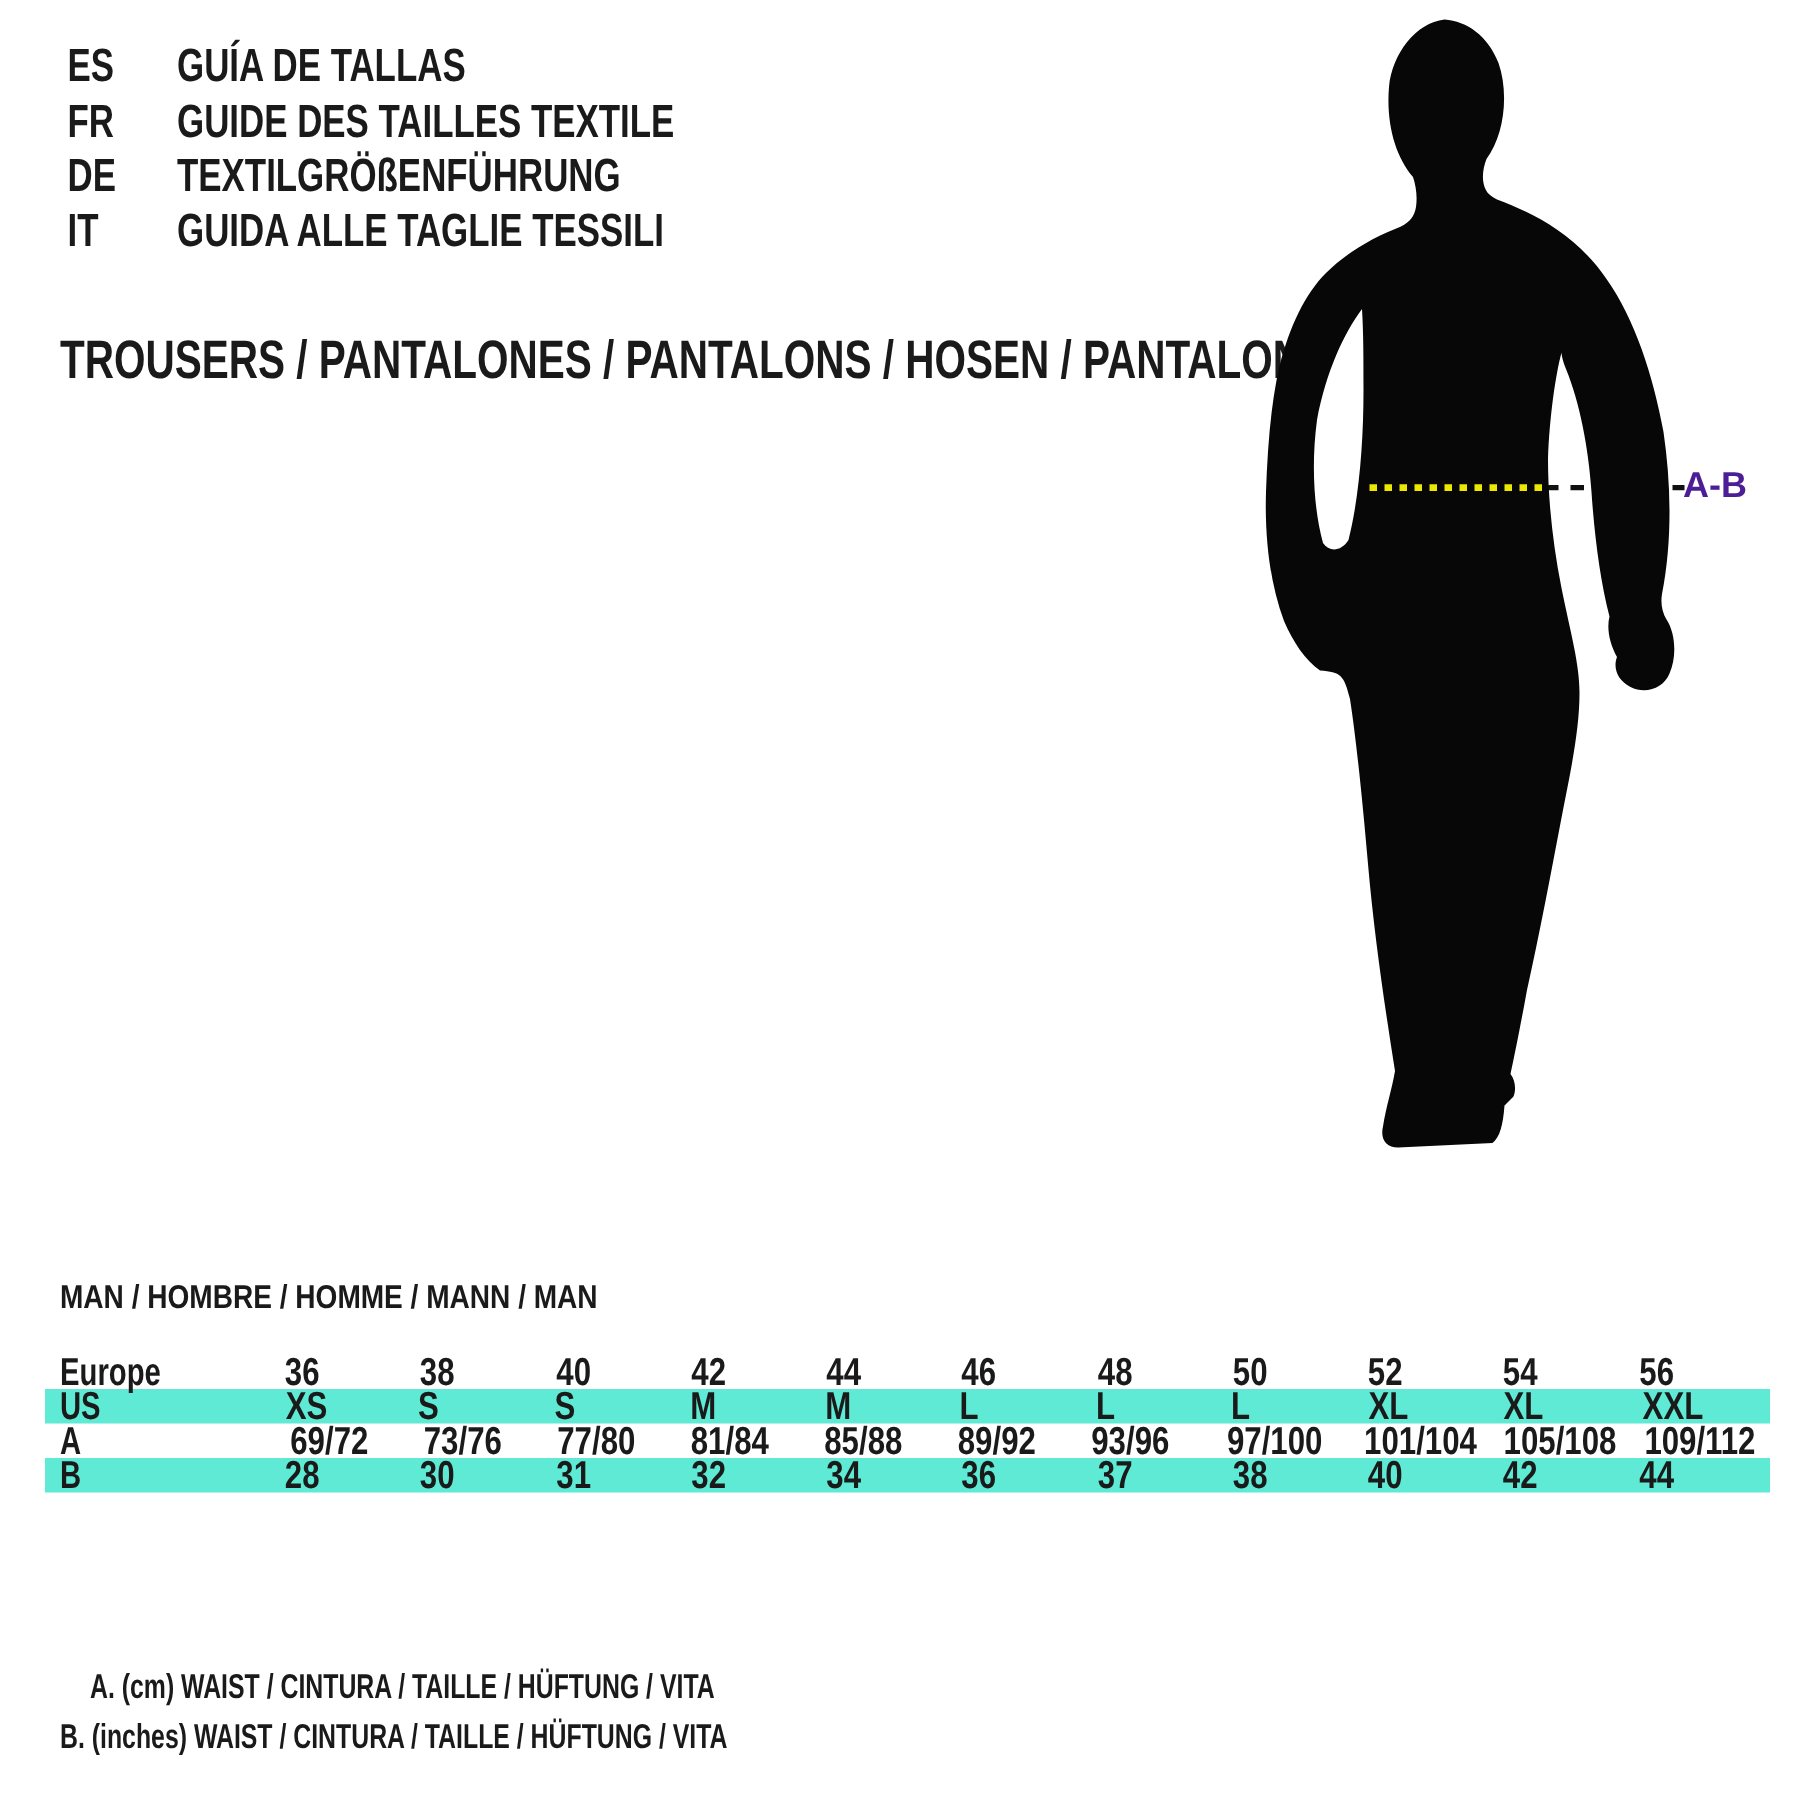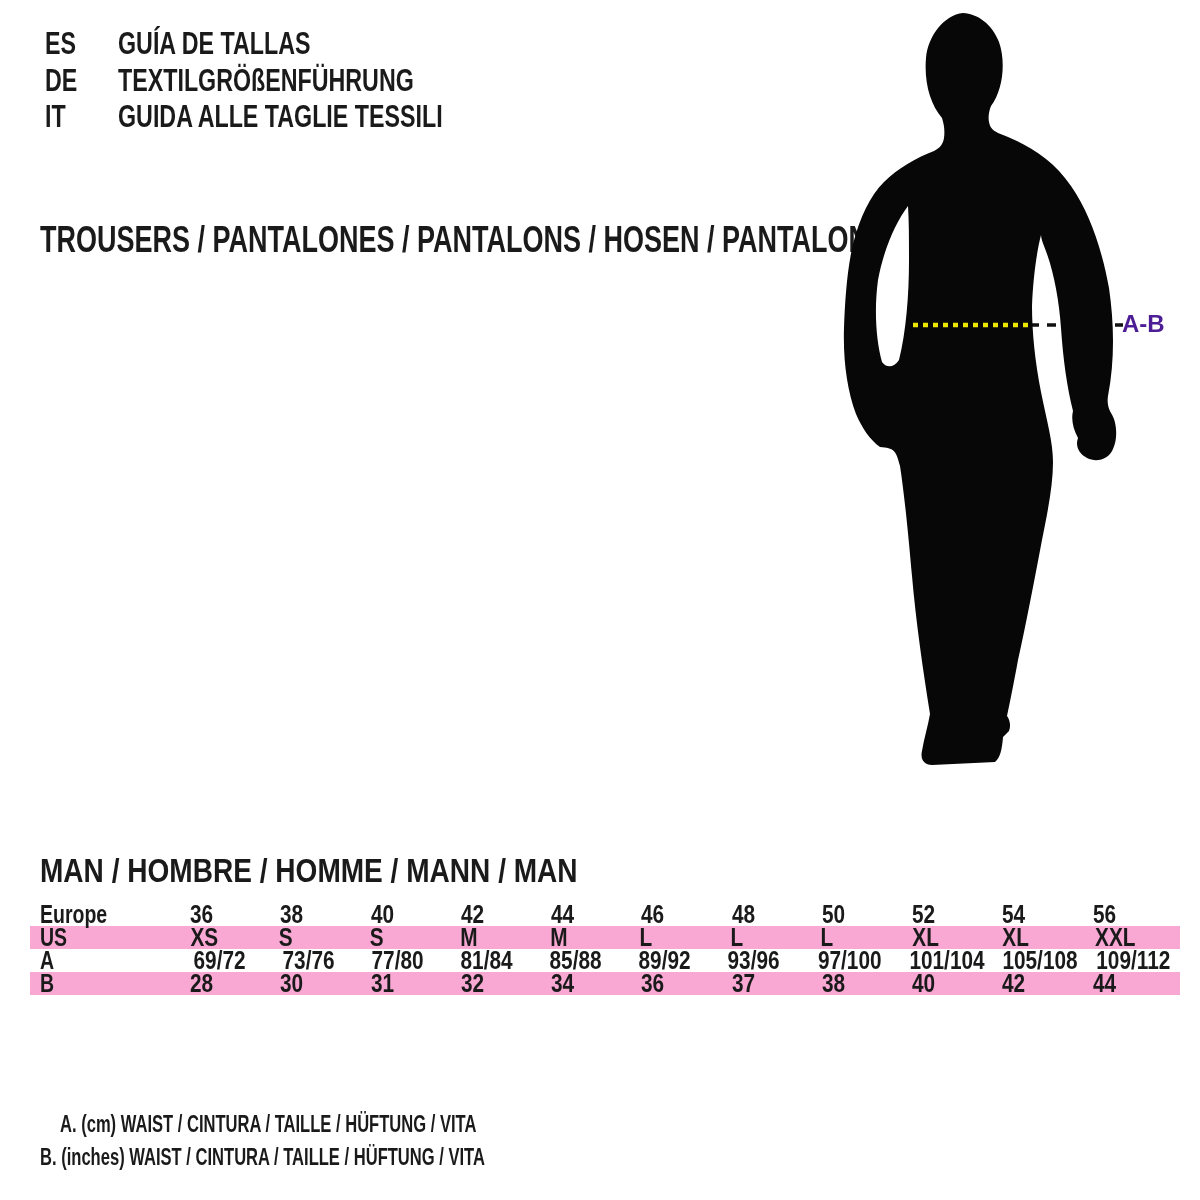--- a/index.html
+++ b/index.html
@@ -59,21 +59,21 @@
     font-weight: bold;
     font-size: 24px;
     color: #4c1d95;
   }
 
   
   .section-heading {
     position: absolute;
     left: 40px; top: 852px;
     font-weight: bold;
-    font-size: 33px;
+    font-size: 22px;
     white-space: nowrap;
   }
   .section-heading .cond { transform: scaleX(0.85); }
 
   
   .size-table {
     position: absolute;
     left: 30px; top: 903px;
     width: 1150px;
   }
@@ -88,21 +88,21 @@
     padding-left: 10px;
     white-space: nowrap;
   }
   .size-row {
     height: 23px;
     display: flex;
     align-items: center;
     font-weight: bold;
     font-size: 26px;
   }
-  .size-row.striped { background: #f9a8d4; text-decoration: underline; }
+  .size-row.striped { background: #5eead4; text-decoration: underline; }
   .size-row-label {
     flex: 0 0 157px;
     padding-left: 10px;
     text-align: left;
   }
   .size-cell {
     flex: 1 1 0;
     text-align: left;
   }
 
@@ -122,20 +122,24 @@
   }
   .footnote .cond { transform: scaleX(0.72); }
 </style>
 </head>
 <body>
 
 <div class="lang-list">
   <div class="lang-row">
     <span class="lang-code"><span class="cond">ES</span></span>
     <span class="cond">GUÍA DE TALLAS</span>
+  </div>
+  <div class="lang-row">
+    <span class="lang-code"><span class="cond">FR</span></span>
+    <span class="cond">GUIDE DES TAILLES TEXTILE</span>
   </div>
   <div class="lang-row">
     <span class="lang-code"><span class="cond">DE</span></span>
     <span class="cond">TEXTILGRÖßENFÜHRUNG</span>
   </div>
   <div class="lang-row">
     <span class="lang-code"><span class="cond">IT</span></span>
     <span class="cond">GUIDA ALLE TAGLIE TESSILI</span>
   </div>
 </div>

